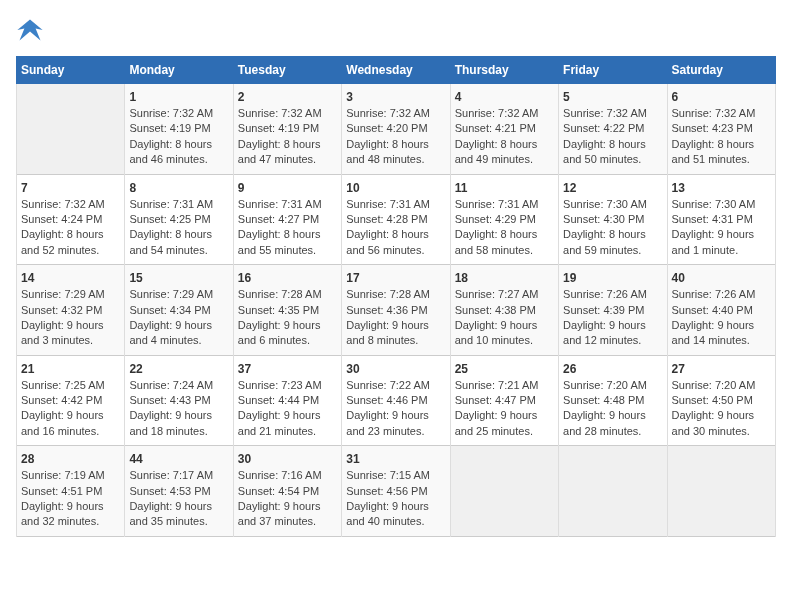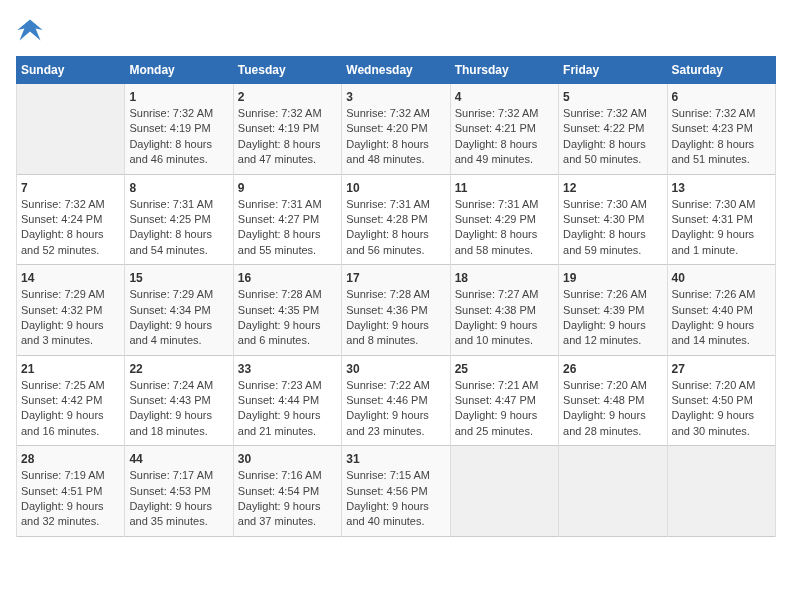--- a/index.html
+++ b/index.html
@@ -250,21 +250,21 @@
           Sunrise: 7:25 AM<br>Sunset: 4:42 PM<br>Daylight: 9 hours and 16 minutes.
         </div>
         </td>
         <td>
           <span class="day-number">22</span>
         <div class="day-info">
           Sunrise: 7:24 AM<br>Sunset: 4:43 PM<br>Daylight: 9 hours and 18 minutes.
         </div>
         </td>
         <td>
-          <span class="day-number">33</span>
+          <span class="day-number">37</span>
         <div class="day-info">
           Sunrise: 7:23 AM<br>Sunset: 4:44 PM<br>Daylight: 9 hours and 21 minutes.
         </div>
         </td>
         <td>
           <span class="day-number">30</span>
         <div class="day-info">
           Sunrise: 7:22 AM<br>Sunset: 4:46 PM<br>Daylight: 9 hours and 23 minutes.
         </div>
         </td>

